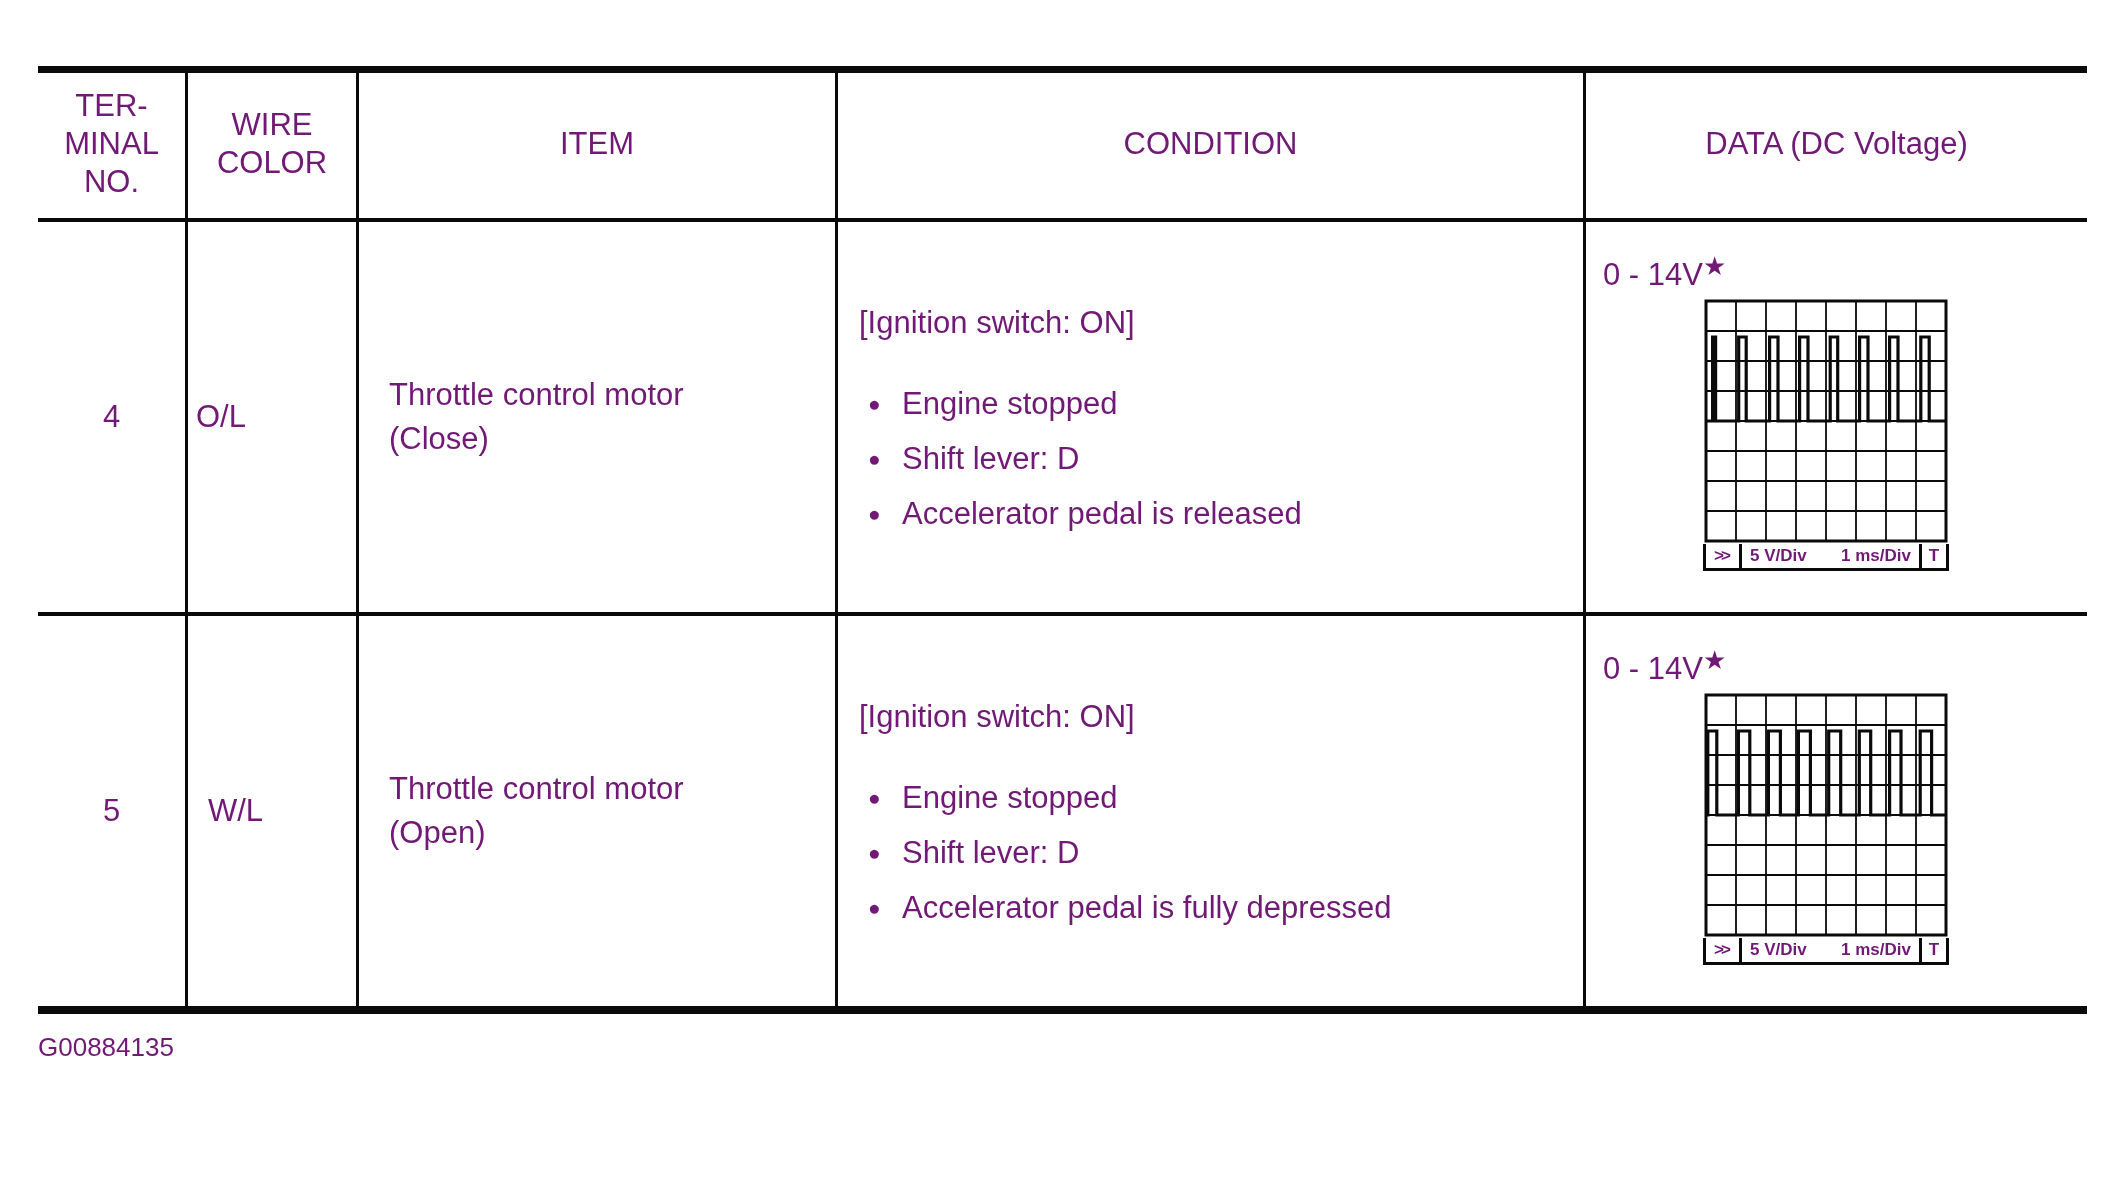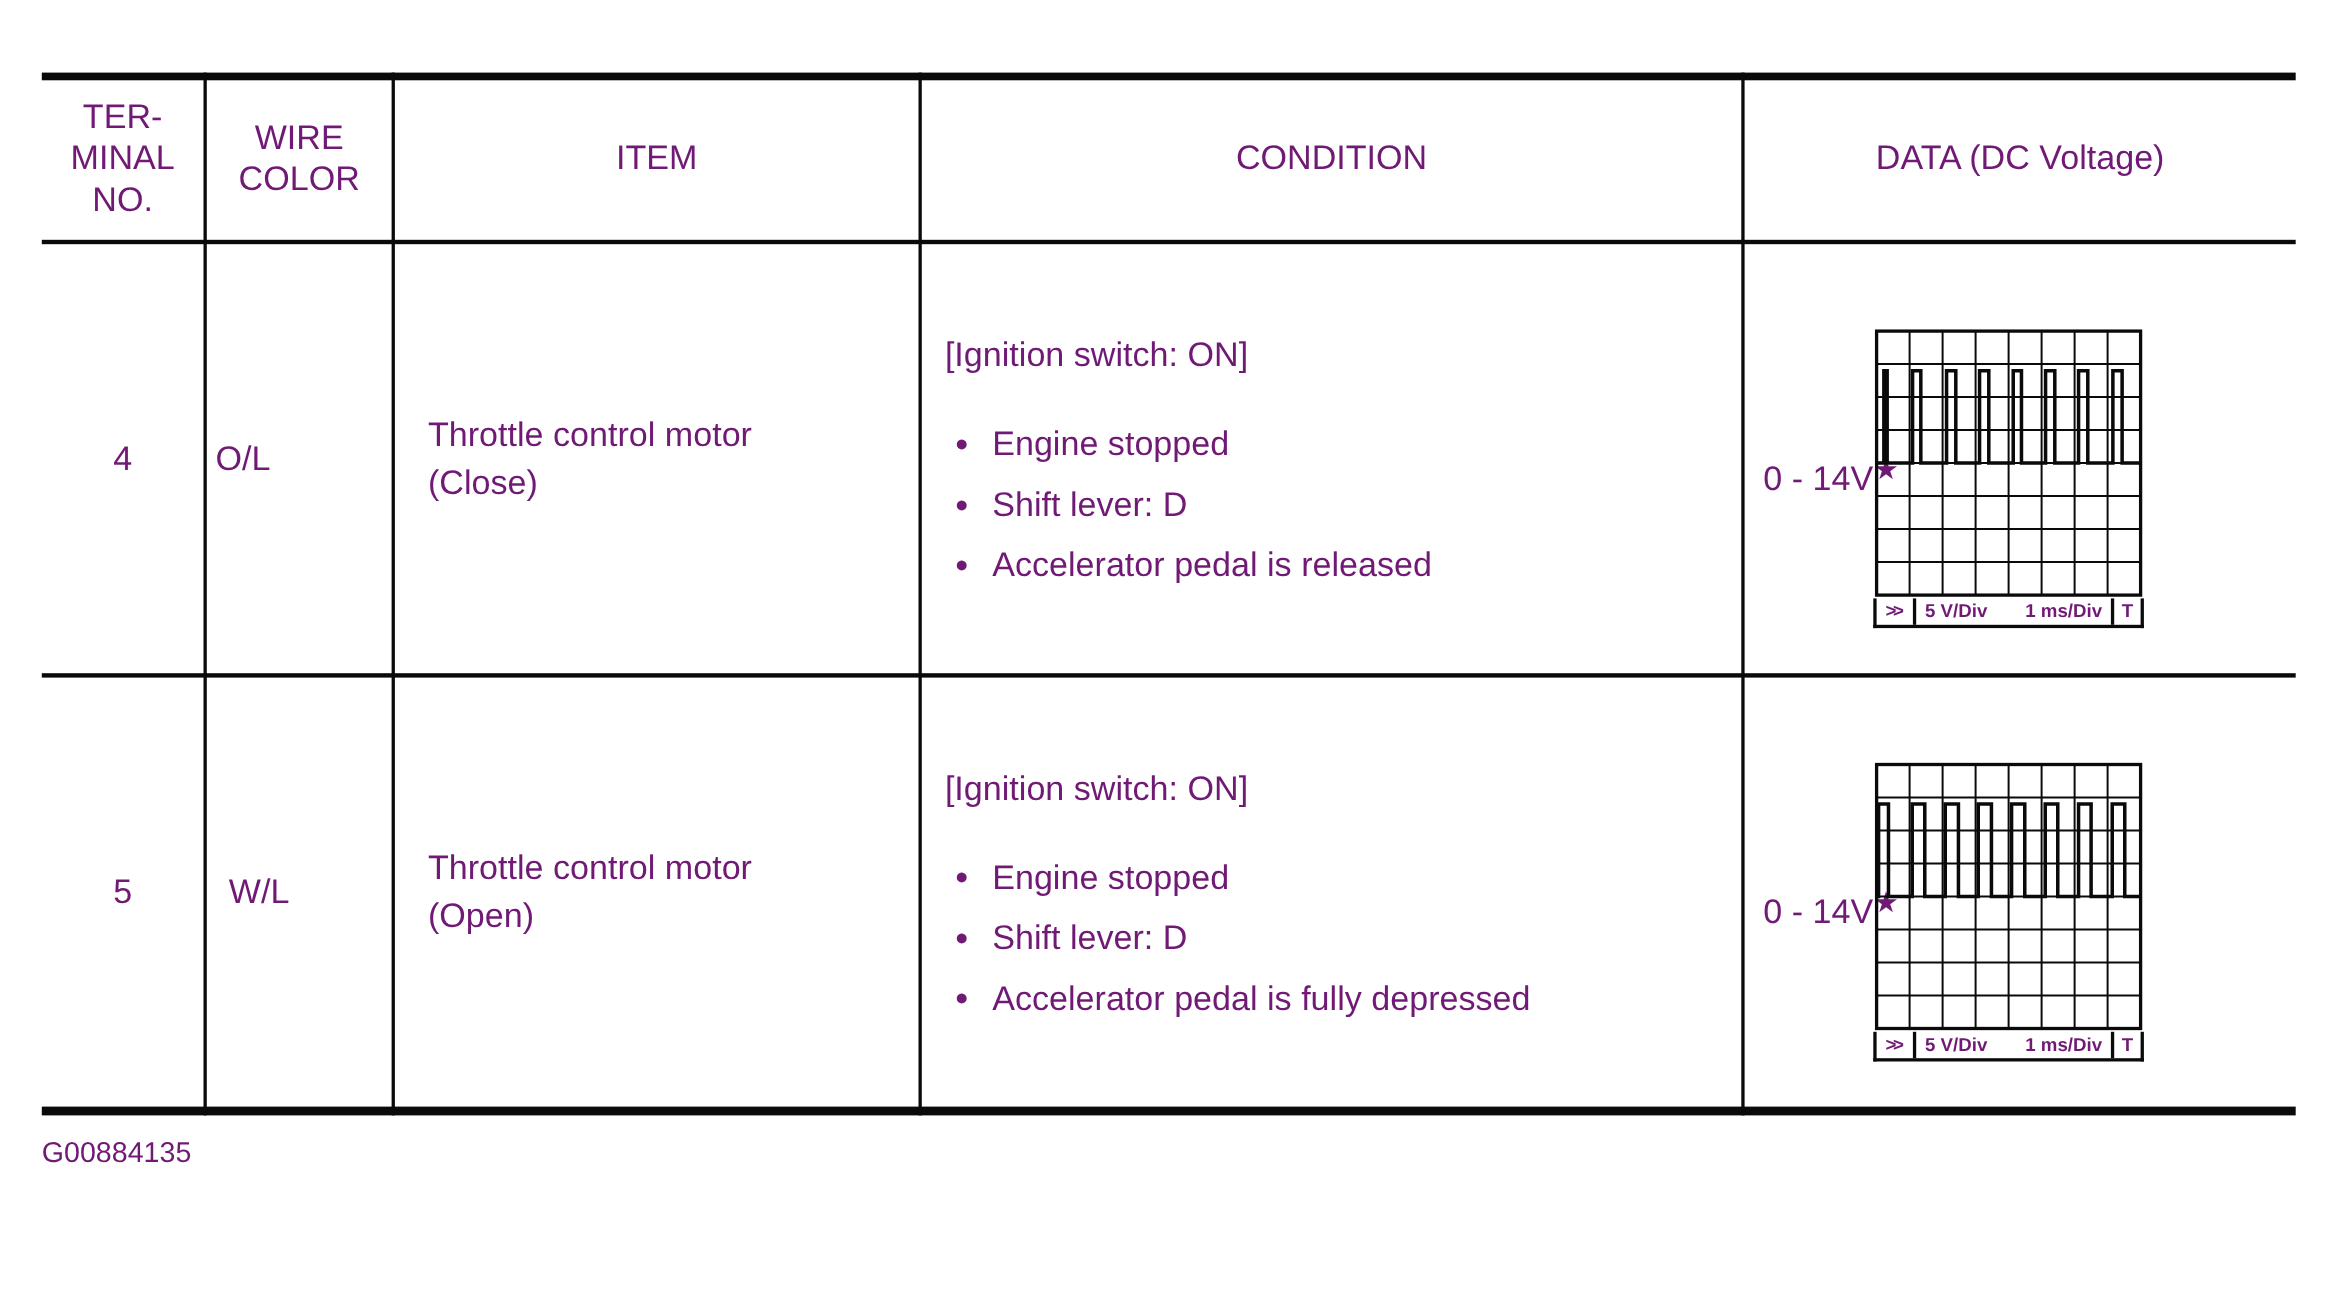--- a/index.html
+++ b/index.html
@@ -22,21 +22,21 @@
   .center{align-items:center;text-align:center;}
   .row1{top:222px;height:390px;}
   .row2{top:616px;height:390px;}
 
   .item-cell{white-space:pre-line;line-height:44px;}
   .cond-title{font-weight:400;margin-bottom:24px;}
   .cond-list{list-style:none;margin:0;padding:0;}
   .cond-list li{display:flex;align-items:center;margin-top:21px;line-height:34px;}
   .bullet{font-size:21px;margin-left:9px;width:34px;flex:0 0 34px;}
 
-  .data-cell{justify-content:center;padding-top:18px;}
+  .data-cell{justify-content:flex-start;padding-top:34px;}
   .data-value{font-size:31px;}
   .sup-star{font-size:26px;position:relative;top:-10px;}
 
   .scope{position:absolute;left:117px;top:76px;width:246px;}
   .scope-svg{display:block;}
   .grid-path{stroke:#0a0a0a;stroke-width:1.8;fill:none;}
   .border-rect{stroke:#0a0a0a;stroke-width:3;fill:none;}
   .wave-path{stroke:#0a0a0a;stroke-width:3.2;fill:none;stroke-linejoin:miter;}
   .scope-bar{display:flex;align-items:stretch;height:24px;border:3px solid #0a0a0a;border-top:none;
              font-size:17px;font-weight:700;}

